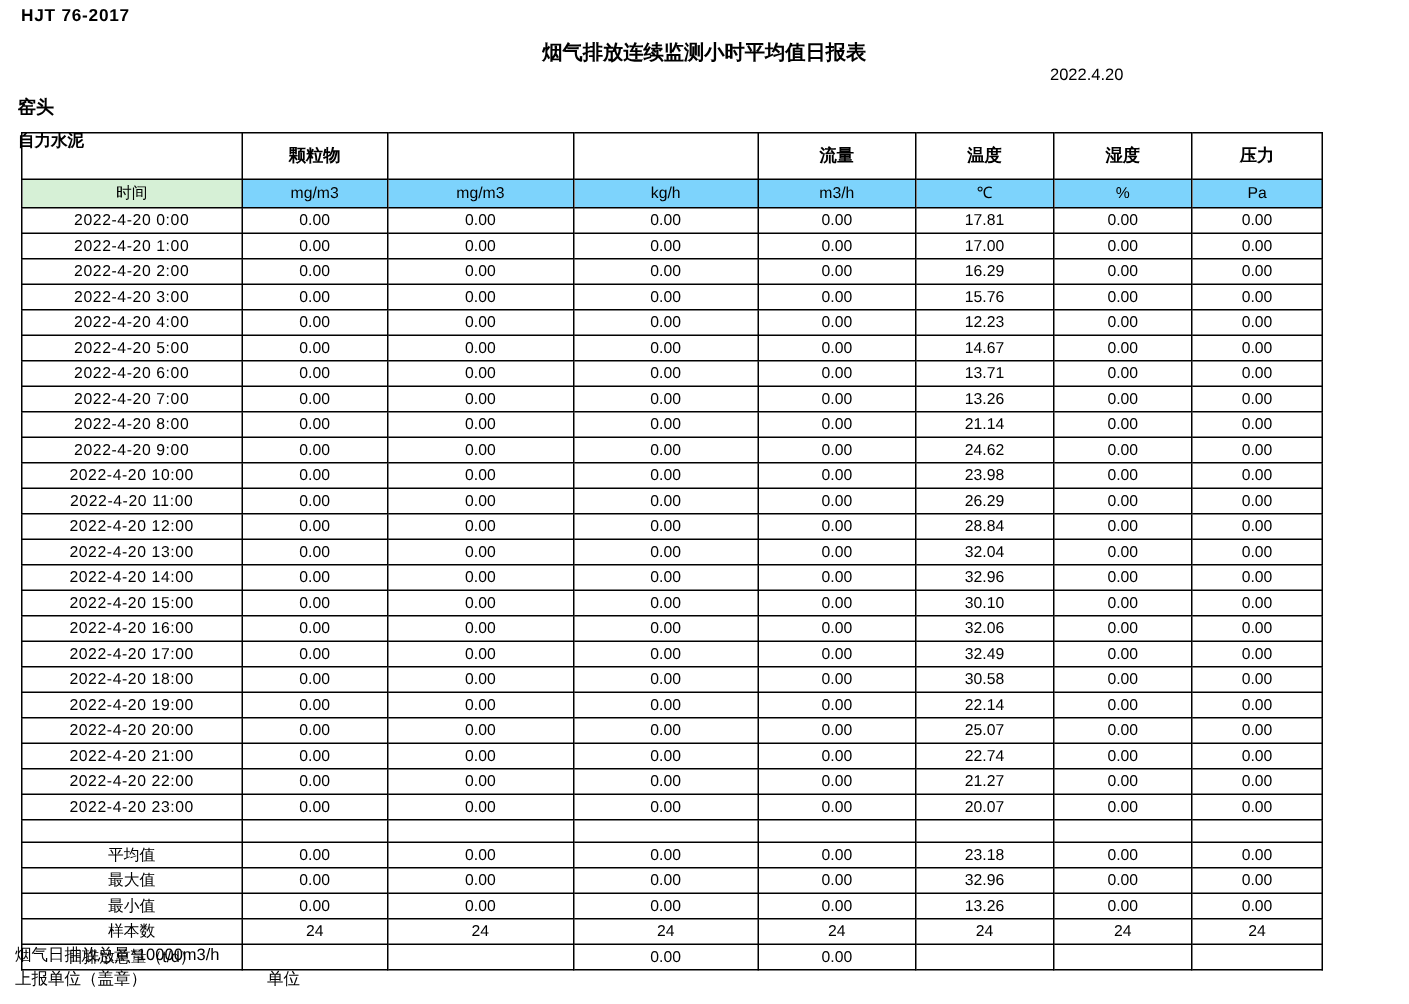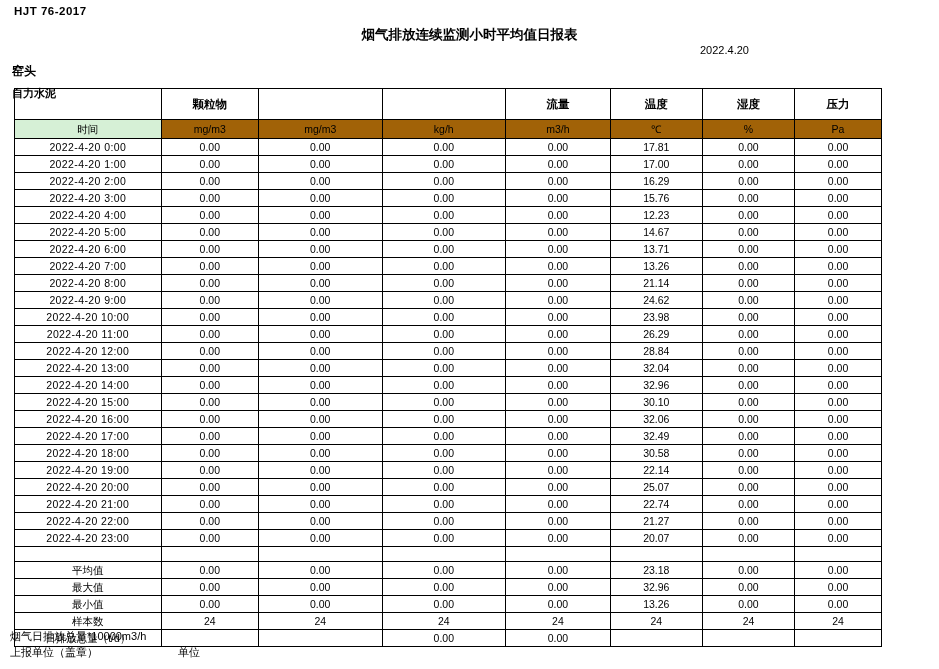--- a/index.html
+++ b/index.html
@@ -78,21 +78,21 @@
     line-height: 14px;
     white-space: nowrap;
     overflow: hidden;
   }
   tr.head-row td {
     height: 30px;
     font-size: 11.5px;
     font-weight: bold;
   }
   tr.unit-row td {
-    background: #a16207;
+    background: #7dd3fc;
     height: 18px;
     font-size: 10.5px;
   }
   tr.unit-row td.time-label {
     background: #d6f0d6;
     font-weight: normal;
   }
   td.time-cell {
     text-align: center;
     letter-spacing: 0.4px;

